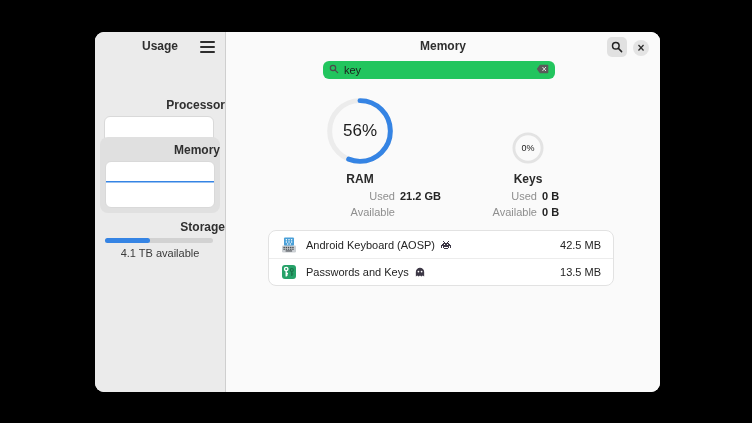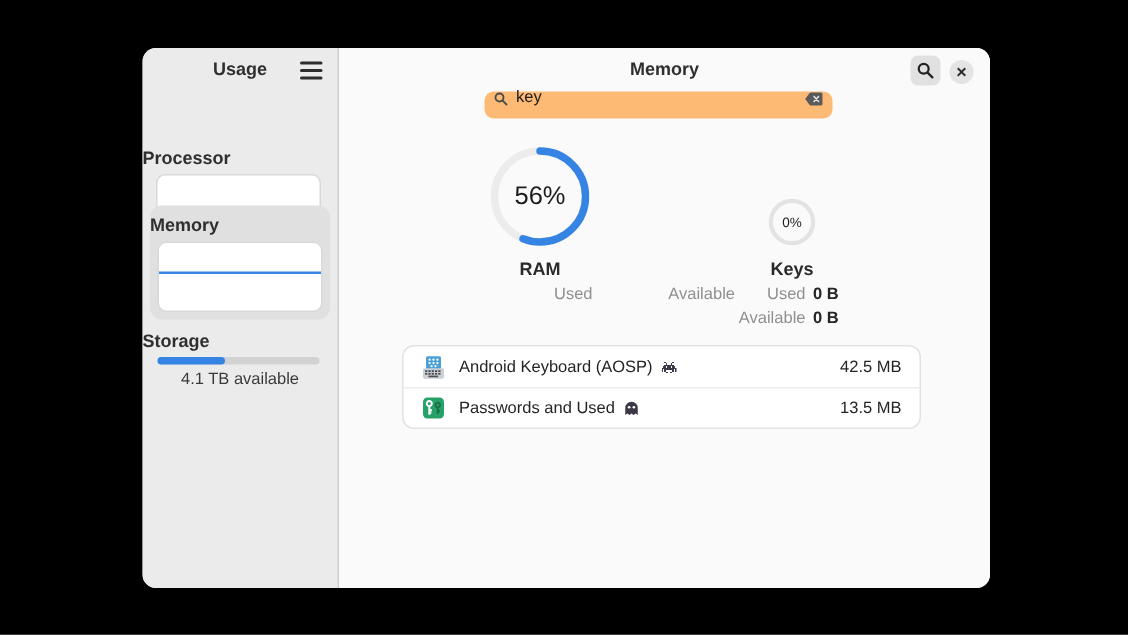--- a/index.html
+++ b/index.html
@@ -10,21 +10,21 @@
           overflow:hidden;display:flex;background:#fafafa;box-shadow:0 2px 10px rgba(0,0,0,.6);}
 
   
   .sidebar{position:relative;width:130px;flex:none;background:#ebebeb;border-right:1px solid #cfcfcf;}
   .sb-title{position:absolute;top:7px;left:0;width:100%;text-align:center;font-size:12px;
             font-weight:bold;color:#2f2f2f;}
   .hamburger{position:absolute;top:9px;right:10px;width:15px;height:12px;background:none;border:none;
              padding:0;cursor:pointer;}
   .hamburger i{display:block;height:2px;background:#2d2d2d;border-radius:1px;margin-bottom:3px;}
   .hamburger i:last-child{margin-bottom:0;}
-  .sb-label{font-size:12px;font-weight:bold;color:#2f2f2f;text-align:left;}
+  .sb-label{font-size:12px;font-weight:bold;color:#2f2f2f;text-align:right;}
   .card{position:absolute;background:#fff;border:1px solid #d9d9d9;border-radius:6px;overflow:hidden;}
   .card svg{position:absolute;left:0;top:0;width:100%;height:100%;}
   .lbl-processor{position:absolute;top:66px;left:0;width:100%;}
   .card-processor{left:9px;top:84px;width:108px;height:43px;}
   .sel-memory{position:absolute;left:5px;top:105px;width:120px;height:76px;background:#e0e0e0;border-radius:8px;}
   .lbl-memory{position:absolute;top:6px;left:0;width:100%;}
   .card-memory{left:5px;top:24px;width:108px;height:45px;}
   .lbl-storage{position:absolute;top:188px;left:0;width:100%;}
   .progress{position:absolute;left:10px;top:206px;width:108px;height:5px;border-radius:3px;background:#d2d2d2;}
   .progress-fill{height:100%;border-radius:3px;background:#3584e4;}
@@ -33,21 +33,21 @@
   
   .main{position:relative;flex:1;background:#fafafa;}
   .main-title{position:absolute;top:7px;left:0;width:100%;text-align:center;font-size:12px;
               font-weight:bold;color:#2f2f2f;}
   .search-toggle{position:absolute;left:381px;top:5px;width:20px;height:20px;border:none;padding:0;
                  border-radius:5px;background:#e1e1e1;display:flex;align-items:center;justify-content:center;cursor:pointer;}
   .close-btn{position:absolute;left:407px;top:8px;width:16px;height:16px;border:none;padding:0;
              border-radius:50%;background:#e4e4e4;color:#2e2e2e;font-size:12px;font-weight:bold;
              line-height:15px;text-align:center;cursor:pointer;}
   .search-entry{position:absolute;left:97px;top:29px;width:232px;height:18px;border-radius:6px;
-                background:#fdba74;display:flex;align-items:flex-end;padding:8px 6px;box-sizing:border-box;}
+                background:#22c55e;display:flex;align-items:flex-start;padding:3px 6px;box-sizing:border-box;}
   .search-entry input{flex:1;border:none;background:transparent;outline:none;font-size:11px;
                       color:#1c1c1c;margin-left:5px;font-family:"Liberation Sans",sans-serif;padding:0;}
   .clear-btn{border:none;background:none;padding:0;display:flex;align-items:center;cursor:pointer;}
 
   
   .gauge{position:absolute;}
   .gauge svg{position:absolute;inset:0;}
   .gauge-pct{position:absolute;inset:0;display:flex;align-items:center;justify-content:center;color:#1c1c1c;}
   .gauge-ram{left:101px;top:66px;width:66px;height:66px;}
   .gauge-ram .gauge-pct{font-size:17px;}
@@ -138,20 +138,21 @@
       <div class="gauge gauge-ram">
         <svg viewBox="0 0 100 100">
           <circle cx="50" cy="50" r="46" fill="none" stroke="#ececec" stroke-width="7.5"></circle>
           <circle cx="50" cy="50" r="46" fill="none" stroke="#3584e4" stroke-width="7.5" stroke-linecap="round" transform="rotate(-90 50 50)" stroke-dasharray="161.85485351294614 289.02652413026095"></circle>
         </svg>
         <div class="gauge-pct">56%</div>
       </div>
       <div class="gauge-name name-ram">RAM</div>
       <div class="stats stats-ram">
         <div class="k">Used</div>
+        <div class="v">21.2 GB</div>
         <div class="k">Available</div>
       </div>
 
       <div class="gauge gauge-swap">
         <svg viewBox="0 0 100 100">
           <circle cx="50" cy="50" r="44" fill="none" stroke="#e3e3e3" stroke-width="9"></circle>
           <circle cx="50" cy="50" r="44" fill="none" stroke="#3584e4" stroke-width="9" stroke-linecap="round" transform="rotate(-90 50 50)" style="display: none;"></circle>
         </svg>
         <div class="gauge-pct">0%</div>
       </div>
@@ -209,21 +210,21 @@
             <rect x="1" y="1" width="14" height="14" rx="3" fill="#26a269"></rect>
             <g stroke="#fff" fill="none" stroke-width="1.3">
               <circle cx="5.2" cy="5" r="1.7"></circle>
               <path d="M5.2 6.7 V12.5 M5.2 9.5 h1.8 M5.2 11.2 h1.4"></path>
             </g>
             <g stroke="#1a7048" fill="none" stroke-width="1.2">
               <circle cx="10.8" cy="6" r="1.5"></circle>
               <path d="M10.8 7.5 V12 M10.8 10 h1.5"></path>
             </g>
           </svg>
-          <span class="pname">Passwords and Used</span>
+          <span class="pname">Passwords and Keys</span>
           <span class="badge">
             <svg width="10" height="10" viewBox="0 0 12 12">
               <path fill="#3d3846" d="M1 11.5 V6 a5 5 0 0 1 10 0 v5.5 l-1.65 -1.2 -1.7 1.2 -1.65 -1.2 -1.65 1.2 -1.7 -1.2 Z"></path>
               <circle cx="4.1" cy="5.4" r="1.05" fill="#fff"></circle>
               <circle cx="7.9" cy="5.4" r="1.05" fill="#fff"></circle>
             </svg>
           </span>
           <span class="pmem">13.5 MB</span>
         </div>
 

